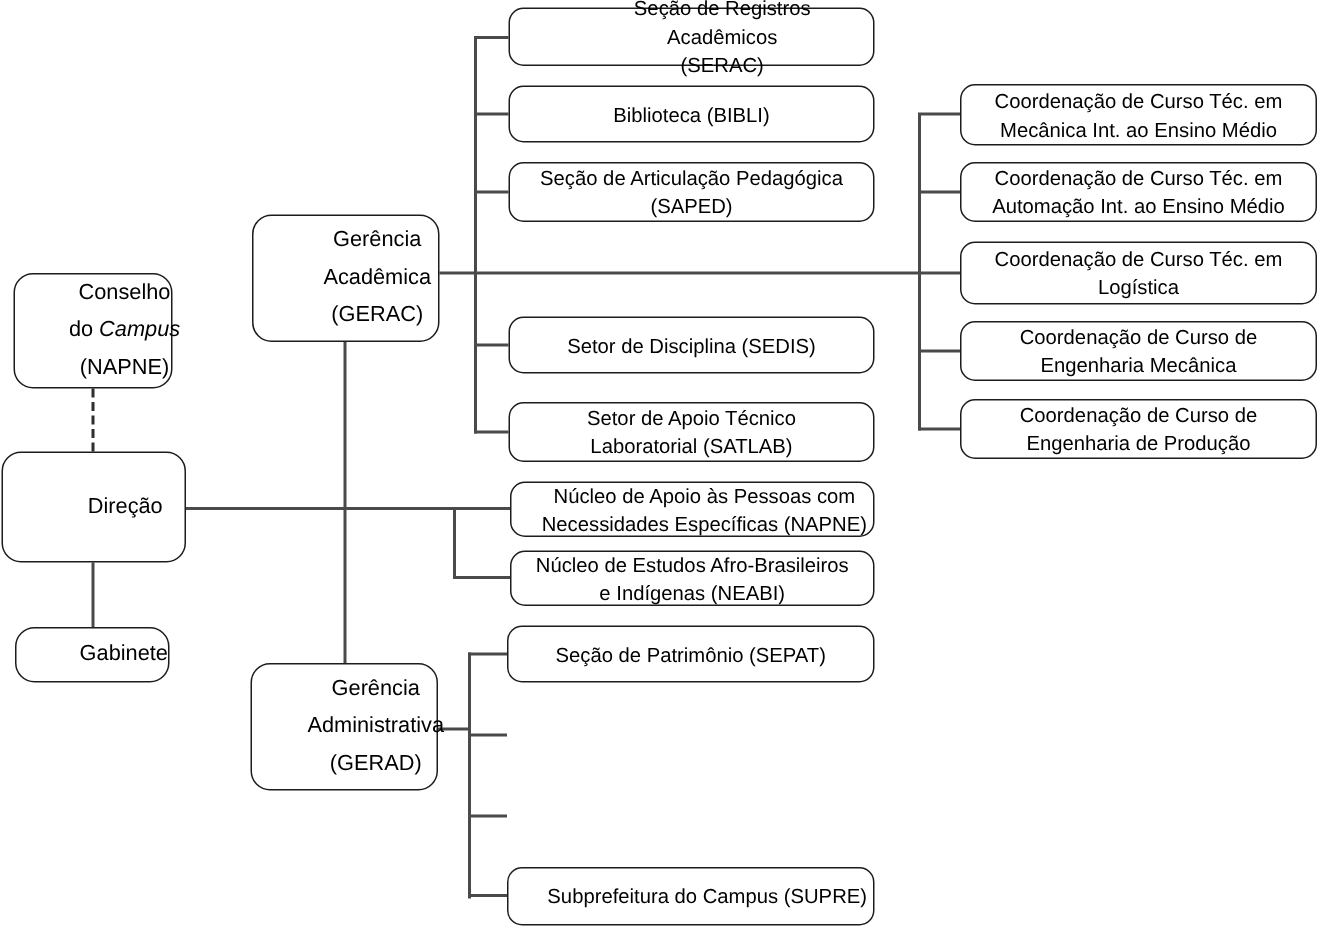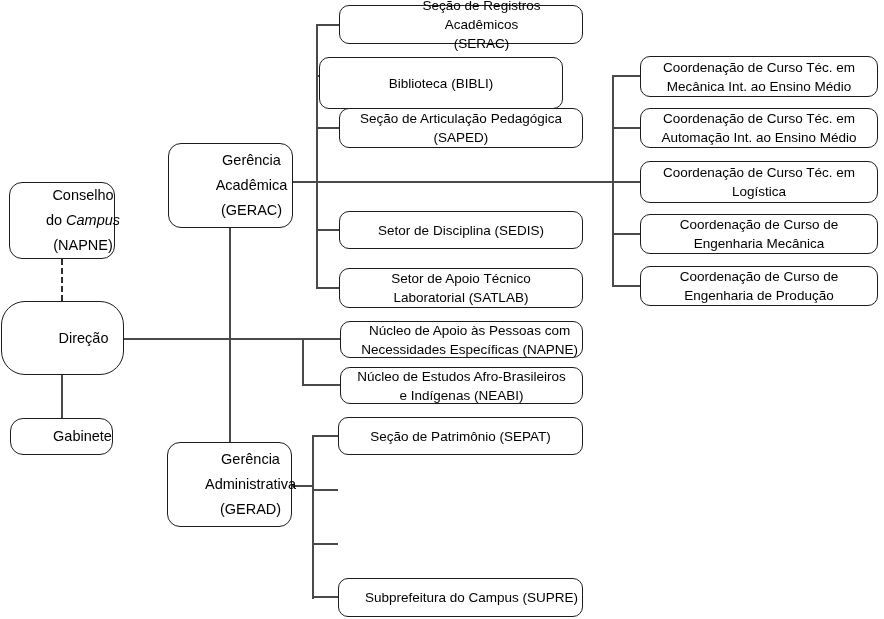--- a/index.html
+++ b/index.html
@@ -49,27 +49,27 @@
   .node.big {
     font-size: 14.5px;
     line-height: 25px;
     border-radius: 13px;
     padding-left: 46px;
   }
   .it { font-style: italic; margin-left: 4px; }
 
   
   #n-conpus   { left: 9px;   top: 182px; width: 106px; height: 77px; }
-  #n-direcao  { left: 1px;   top: 301px; width: 123px; height: 74px; border-radius: 24px; }
+  #n-direcao  { left: 1px;   top: 301px; width: 123px; height: 74px; }
   #n-gabinete { left: 10px;  top: 418px; width: 103px; height: 37px; }
   #n-gerac    { left: 168px; top: 143px; width: 125px; height: 85px; }
   #n-gerad    { left: 167px; top: 442px; width: 125px; height: 85px; }
 
   #n-serac  { left: 339px; top: 5px;   width: 244px; height: 39px; padding-left: 45px; }
-  #n-bibli  { left: 319px; top: 57px;  width: 244px; height: 52px; }
+  #n-bibli  { left: 339px; top: 57px;  width: 244px; height: 38px; }
   #n-saped  { left: 339px; top: 108px; width: 244px; height: 40px; }
   #n-sedis  { left: 339px; top: 211px; width: 244px; height: 38px; }
   #n-satlab { left: 339px; top: 268px; width: 244px; height: 40px; }
   #n-napne  { left: 340px; top: 321px; width: 243px; height: 37px; align-items: flex-end; }
   #n-neabi  { left: 340px; top: 367px; width: 243px; height: 37px; }
 
   #n-sepat { left: 338px; top: 417px; width: 245px; height: 38px; }
   #n-sinfo { left: 338px; top: 470px; width: 245px; height: 40px; }
   #n-seaco { left: 338px; top: 523px; width: 245px; height: 42px; }
   #n-supre { left: 338px; top: 578px; width: 245px; height: 39px; align-items: flex-end; }

